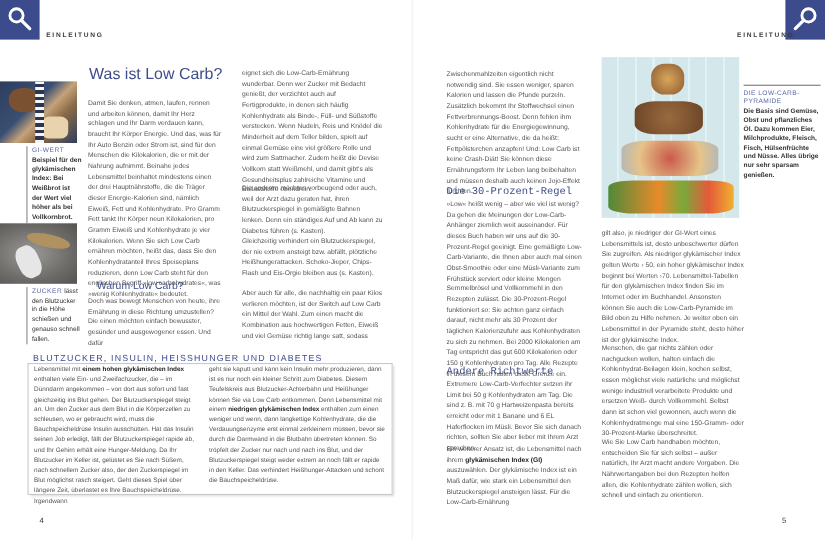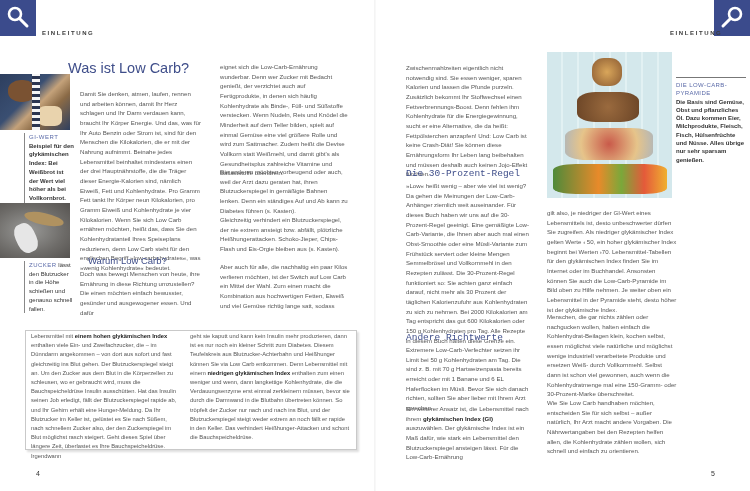--- a/index.html
+++ b/index.html
@@ -48,31 +48,32 @@
 
   <div class="photo" style="left:0;top:203px;width:70px;height:55px;background:radial-gradient(ellipse at 40% 50%,#9a9a98 0%,#6e6c69 60%,#55524f 100%);">
     <div style="position:absolute;left:16px;top:20px;width:20px;height:30px;border-radius:40%;background:#e6e6e6;transform:rotate(-25deg);"></div>
     <div style="position:absolute;left:24px;top:10px;width:40px;height:12px;border-radius:50%;background:#b09260;transform:rotate(12deg);"></div>
   </div>
   <div class="caption" style="left:24px;top:261px;width:45px;">
     <span class="lbl">ZUCKER</span>
     <span>lässt den Blutzucker in die Höhe schießen und genauso schnell fallen.</span>
   </div>
 
-  <div class="h1" style="left:68px;top:60px;">Was ist Low Carb?</div>
+  <div class="h1" style="left:81px;top:60px;">Was ist Low Carb?</div>
   <div class="p" style="left:80px;top:89px;width:122px;">Damit Sie denken, atmen, laufen, rennen und arbeiten können, damit Ihr Herz schlagen und Ihr Darm verdauen kann, braucht Ihr Körper Energie. Und das, was für Ihr Auto Benzin oder Strom ist, sind für den Menschen die Kilokalorien, die er mit der Nahrung aufnimmt. Beinahe jedes Lebensmittel beinhaltet mindestens einen der drei Hauptnährstoffe, die die Träger dieser Energie-Kalorien sind, nämlich Eiweiß, Fett und Kohlenhydrate. Pro Gramm Fett tankt Ihr Körper neun Kilokalorien, pro Gramm Eiweiß und Kohlenhydrate je vier Kilokalorien. Wenn Sie sich Low Carb ernähren möchten, heißt das, dass Sie den Kohlenhydratanteil Ihres Speiseplans reduzieren, denn Low Carb steht für den englischen Begriff »low carbohydrates«, was »wenig Kohlenhydrate« bedeutet.</div>
   <div class="h2" style="left:88px;top:255px;">Warum Low Carb?</div>
   <div class="p" style="left:80px;top:269px;width:122px;">Doch was bewegt Menschen von heute, ihre Ernährung in diese Richtung umzustellen? Die einen möchten einfach bewusster, gesünder und ausgewogener essen. Und dafür</div>
 
   <div class="p" style="left:220px;top:62px;width:128px;">eignet sich die Low-Carb-Ernährung wunderbar. Denn wer Zucker mit Bedacht genießt, der verzichtet auch auf Fertigprodukte, in denen sich häufig Kohlenhydrate als Binde-, Füll- und Süßstoffe verstecken. Wenn Nudeln, Reis und Knödel die Minderheit auf dem Teller bilden, spielt auf einmal Gemüse eine viel größere Rolle und wird zum Sattmacher. Zudem heißt die Devise Vollkorn statt Weißmehl, und damit gibt's als Gesundheitsplus zahlreiche Vitamine und Ballaststoffe obendrein.</div>
   <div class="p" style="left:220px;top:167px;width:128px;">Die anderen möchten vorbeugend oder auch, weil der Arzt dazu geraten hat, ihren Blutzuckerspiegel in gemäßigte Bahnen lenken. Denn ein ständiges Auf und Ab kann zu Diabetes führen (s. Kasten).</div>
   <div class="p" style="left:220px;top:215px;width:128px;">Gleichzeitig verhindert ein Blutzuckerspiegel, der nie extrem ansteigt bzw. abfällt, plötzliche Heißhungerattacken. Schoko-Jieper, Chips-Flash und Eis-Orgie bleiben aus (s. Kasten).</div>
   <div class="p" style="left:220px;top:262px;width:128px;">Aber auch für alle, die nachhaltig ein paar Kilos verlieren möchten, ist der Switch auf Low Carb ein Mittel der Wahl. Zum einen macht die Kombination aus hochwertigen Fetten, Eiweiß und viel Gemüse richtig lange satt, sodass</div>
 
   <div class="box"></div>
+  <div class="box-title">BLUTZUCKER, INSULIN, HEISSHUNGER UND DIABETES</div>
   <div class="p" style="left:31px;top:332px;width:150px;font-size:5.8px;line-height:9.2px;"><span>Lebensmittel mit </span><b>einem hohen glykämischen Index</b><span> enthalten viele Ein- und Zweifachzucker, die – im Dünndarm angekommen – von dort aus sofort und fast gleichzeitig ins Blut gehen. Der Blutzuckerspiegel steigt an. Um den Zucker aus dem Blut in die Körperzellen zu schleusen, wo er gebraucht wird, muss die Bauchspeicheldrüse Insulin ausschütten. Hat das Insulin seinen Job erledigt, fällt der Blutzuckerspiegel rapide ab, und Ihr Gehirn erhält eine Hunger-Meldung. Da Ihr Blutzucker im Keller ist, gelüstet es Sie nach Süßem, nach schnellem Zucker also, der den Zuckerspiegel im Blut möglichst rasch steigert. Geht dieses Spiel über längere Zeit, überlastet es Ihre Bauchspeicheldrüse. Irgendwann</span></div>
   <div class="p" style="left:190px;top:332px;width:160px;font-size:5.8px;line-height:9.2px;"><span>geht sie kaputt und kann kein Insulin mehr produzieren, dann ist es nur noch ein kleiner Schritt zum Diabetes. Diesem Teufelskreis aus Blutzucker-Achterbahn und Heißhunger können Sie via Low Carb entkommen. Denn Lebensmittel mit einem </span><b>niedrigen glykämischen Index</b><span> enthalten zum einen weniger und wenn, dann langkettige Kohlenhydrate, die die Verdauungsenzyme erst einmal zerkleinern müssen, bevor sie durch die Darmwand in die Blutbahn übertreten können. So tröpfelt der Zucker nur nach und nach ins Blut, und der Blutzuckerspiegel steigt weder extrem an noch fällt er rapide in den Keller. Das verhindert Heißhunger-Attacken und schont die Bauchspeicheldrüse.</span></div>
 
   <div class="pagenum" style="left:36px;">4</div>
 
   <div class="tab-icon" style="left:714px;">
     <svg width="24" height="24" viewBox="0 0 24 24">
         <circle cx="15" cy="9" r="6" fill="none" stroke="#fff" stroke-width="2.6"></circle>
         <line x1="10.5" y1="13.5" x2="3" y2="21" stroke="#fff" stroke-width="3" stroke-linecap="round"></line>
       </svg>

